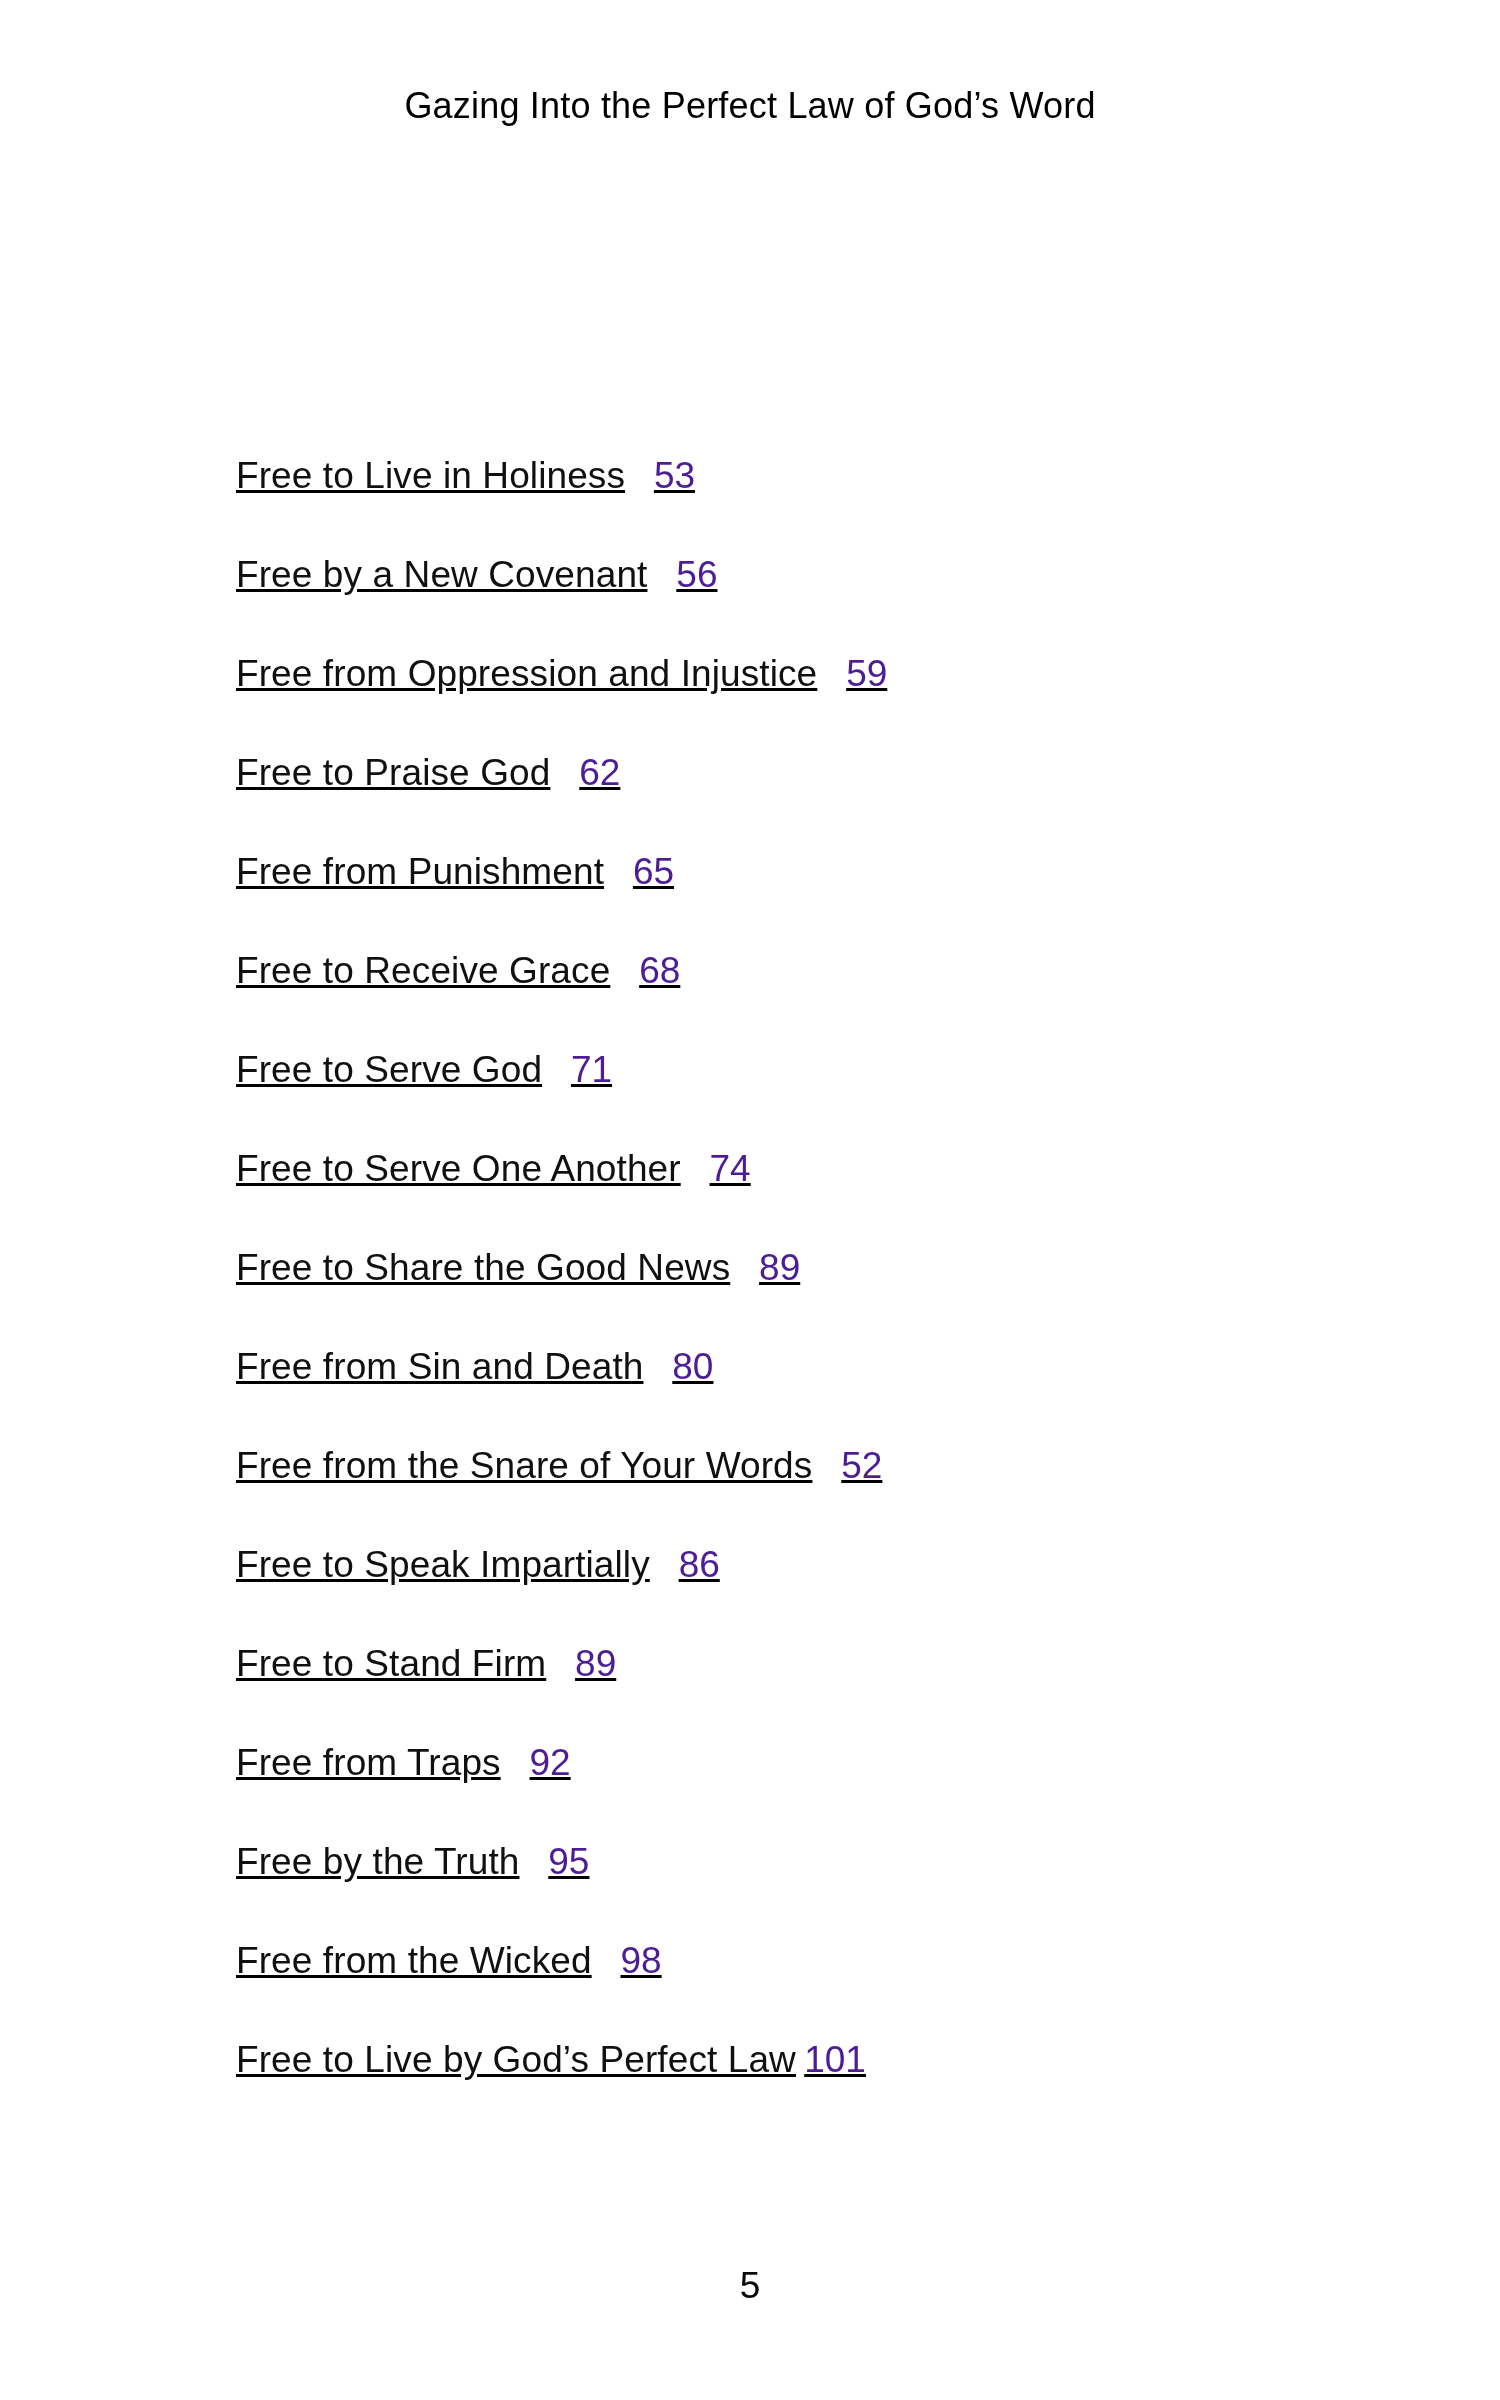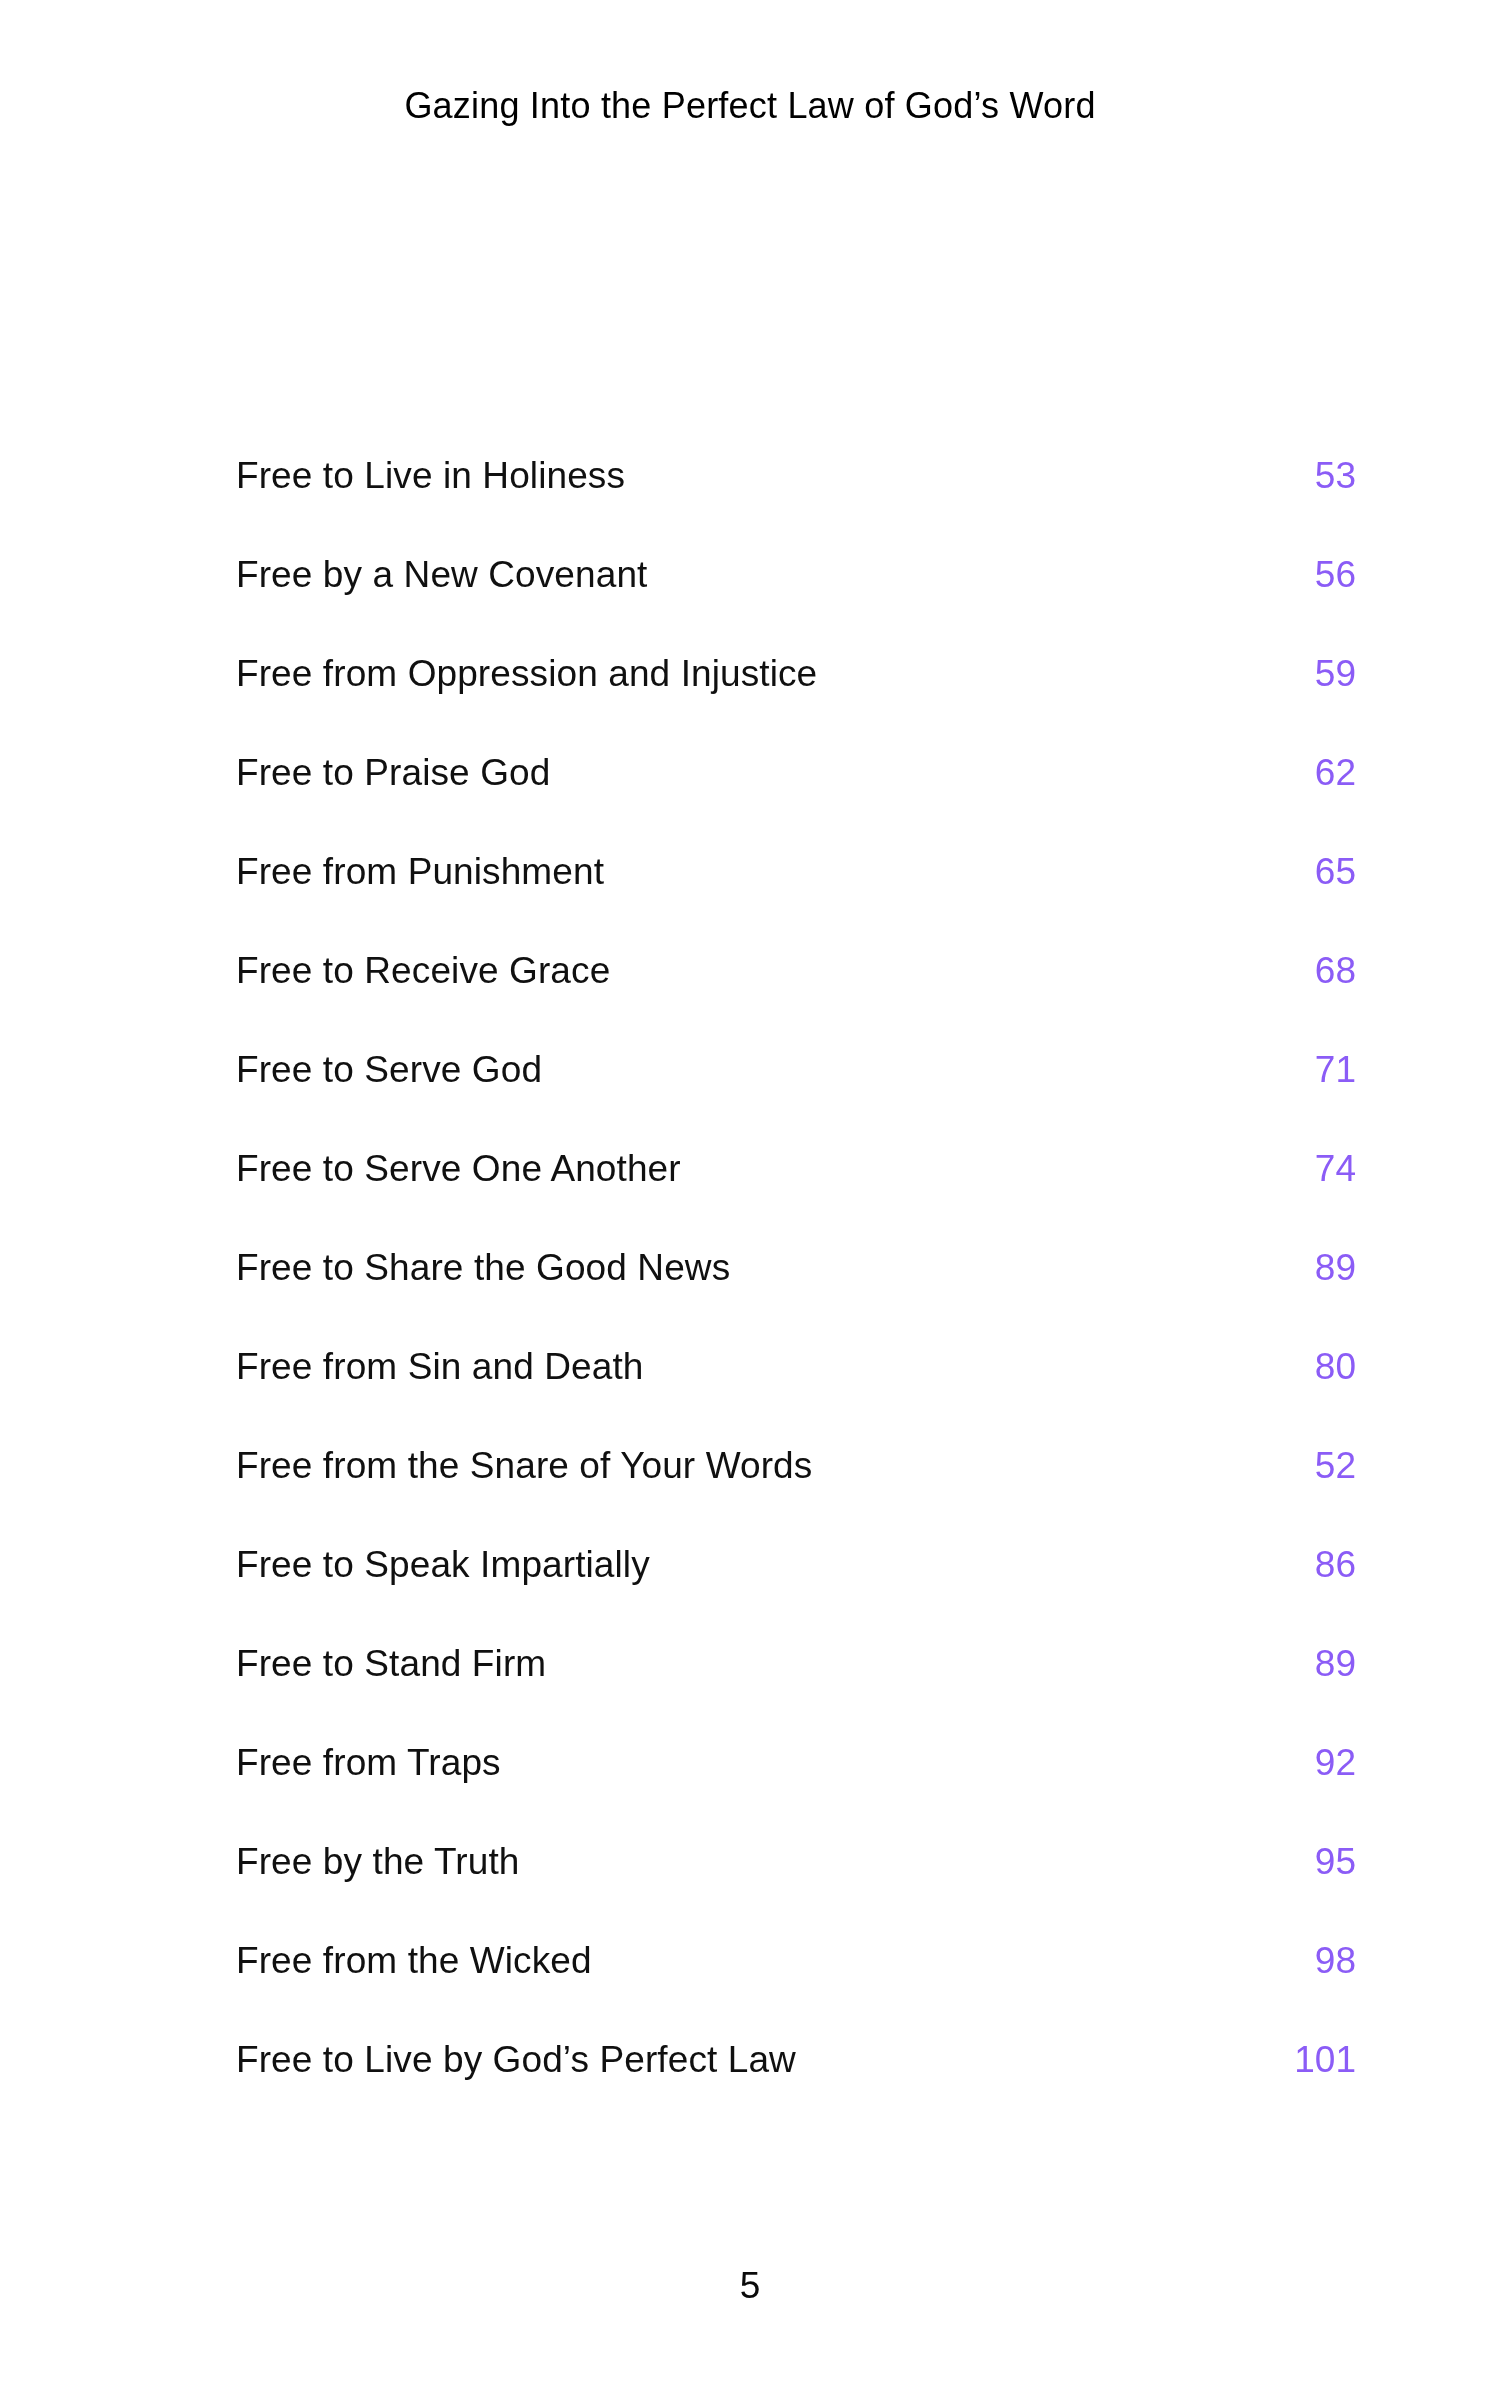--- a/index.html
+++ b/index.html
@@ -33,32 +33,33 @@
   }
   .toc {
     position: absolute;
     top: 455px;
     left: 236px;
     width: 1120px;
   }
   .toc-row {
     display: flex;
     align-items: baseline;
-    justify-content: space-between;
+    justify-content: flex-start;
     height: 99px;
+    text-decoration: underline;
   }
   .toc-title {
     font-size: 37px;
     color: #101010;
     white-space: nowrap;
     letter-spacing: 0.1px;
   }
   .toc-page {
     font-size: 37px;
-    color: #8b5cf6;
+    color: #4c1d95;
     text-align: right;
     min-width: 70px;
   }
   .folio {
     position: absolute;
     top: 2265px;
     left: 0;
     width: 1500px;
     text-align: center;
     font-size: 37px;

